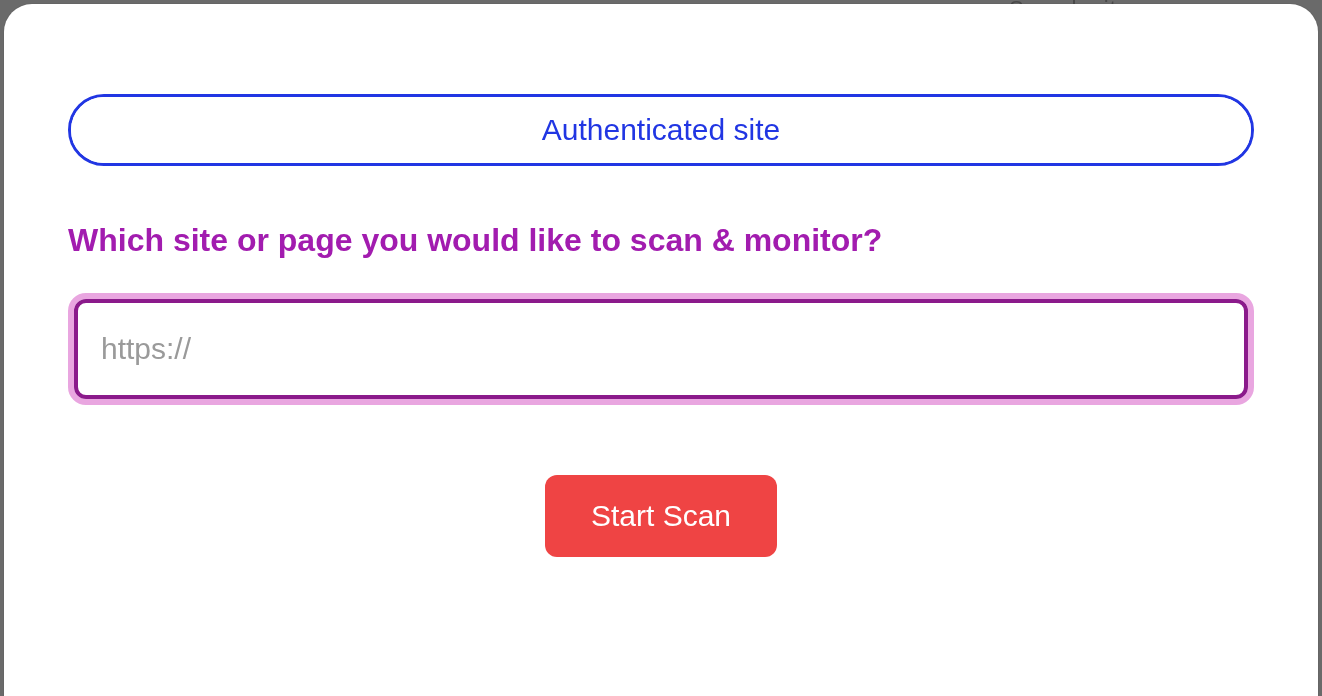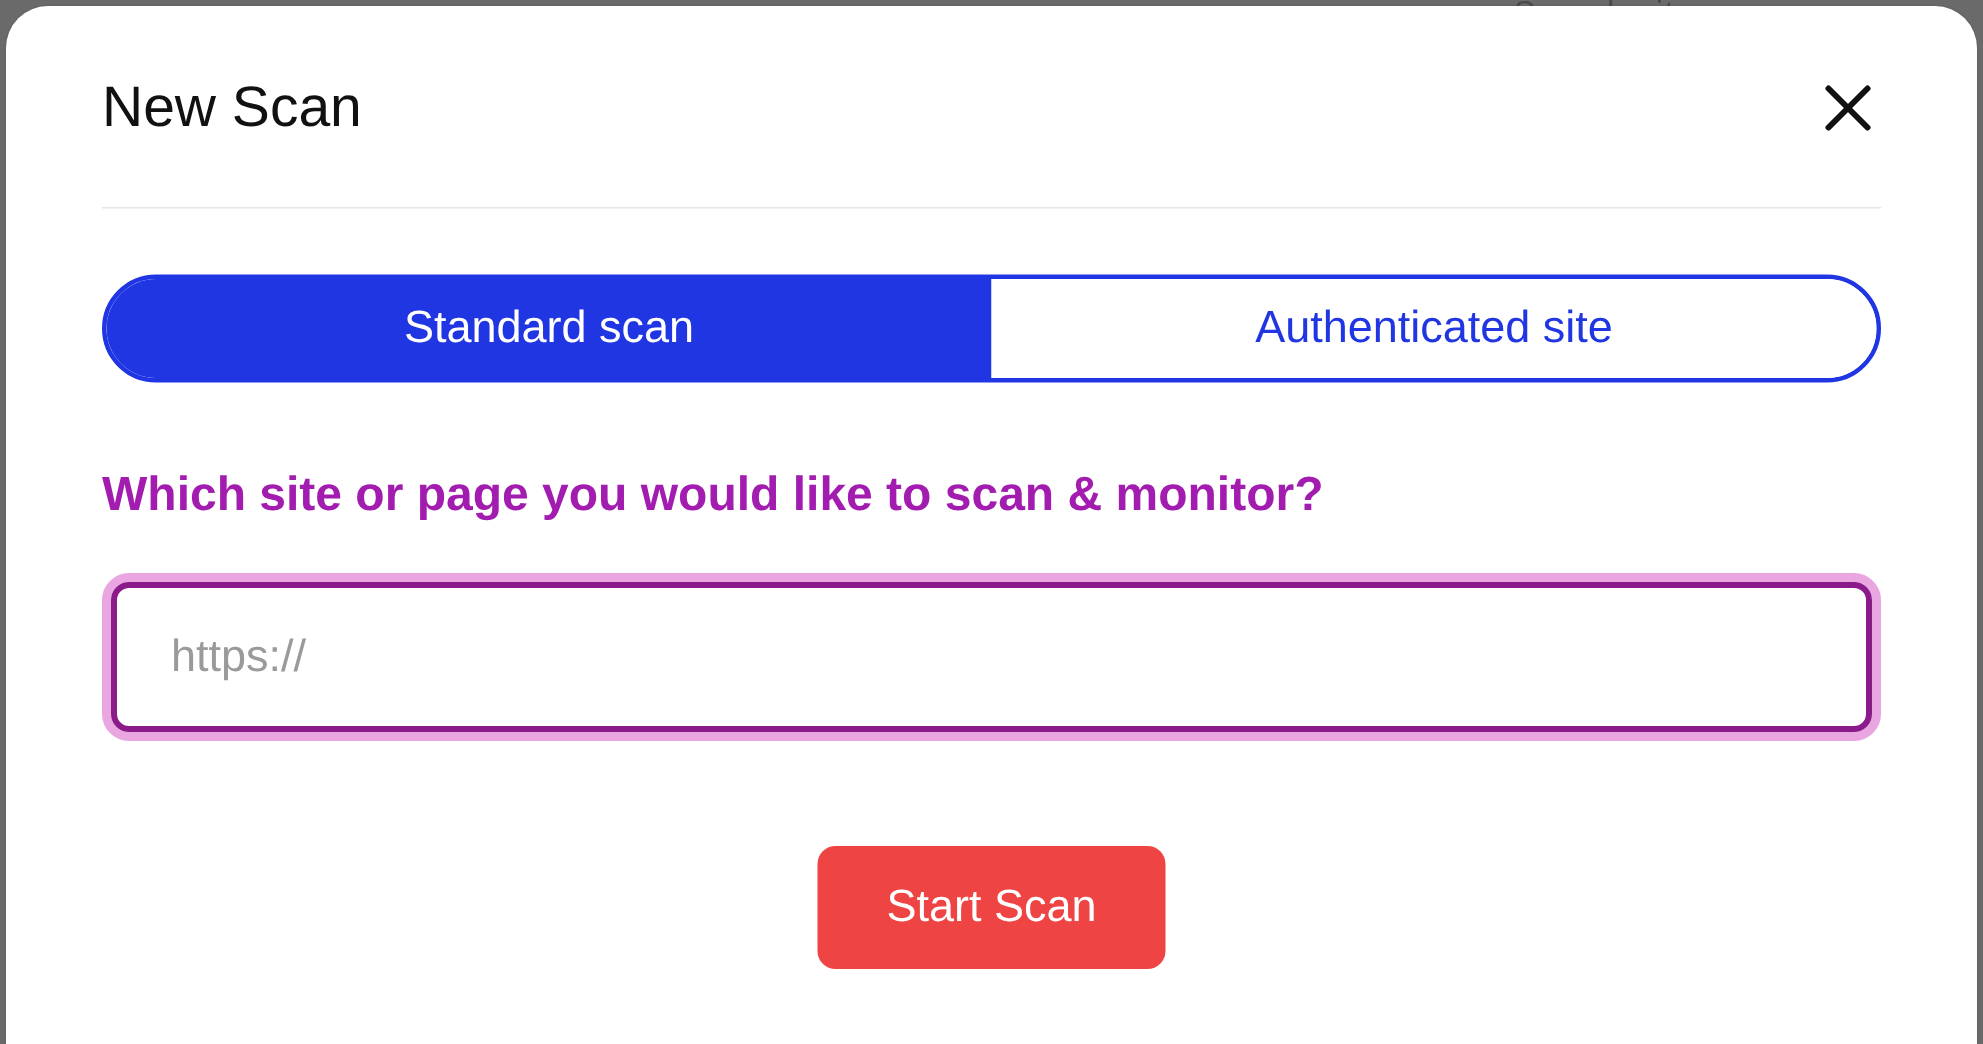--- a/index.html
+++ b/index.html
@@ -95,21 +95,21 @@
       border: 6px solid #e9a6e0;
       border-radius: 18px;
       padding: 0;
     }
     .url-input {
       width: 100%;
       border: 4px solid #8b1a8b;
       border-radius: 12px;
       height: 100px;
       font-size: 30px;
-      padding: 0 36px;
+      padding: 0 23px;
       outline: none;
       color: #111;
       font-family: inherit;
     }
     .url-input::placeholder { color: #9a9a9a; }
     .actions {
       margin-top: 70px;
       display: flex;
       justify-content: center;
     }
@@ -125,32 +125,22 @@
       font-family: inherit;
     }
   </style>
 </head>
 <body>
 
 <div class="bg-hint">Search sites</div>
 
 <div class="modal">
 
-  <div class="modal-header">
-    <h1 class="modal-title">New Scan</h1>
-    <button class="close-btn" aria-label="Close">
-      <svg width="34" height="34" viewBox="0 0 34 34">
-        <line x1="4" y1="4" x2="30" y2="30" stroke="#111" stroke-width="4" stroke-linecap="round"></line>
-        <line x1="30" y1="4" x2="4" y2="30" stroke="#111" stroke-width="4" stroke-linecap="round"></line>
-      </svg>
-    </button>
-  </div>
 
   <div class="tab-row">
-    <div class="tab active">Standard scan</div>
     <div class="tab inactive">Authenticated site</div>
   </div>
 
   <div class="prompt">Which site or page you would like to scan &amp; monitor?</div>
 
   <div class="input-wrap">
     <input type="text" class="url-input" placeholder="https://" style="">
   </div>
 
   <div class="actions">

